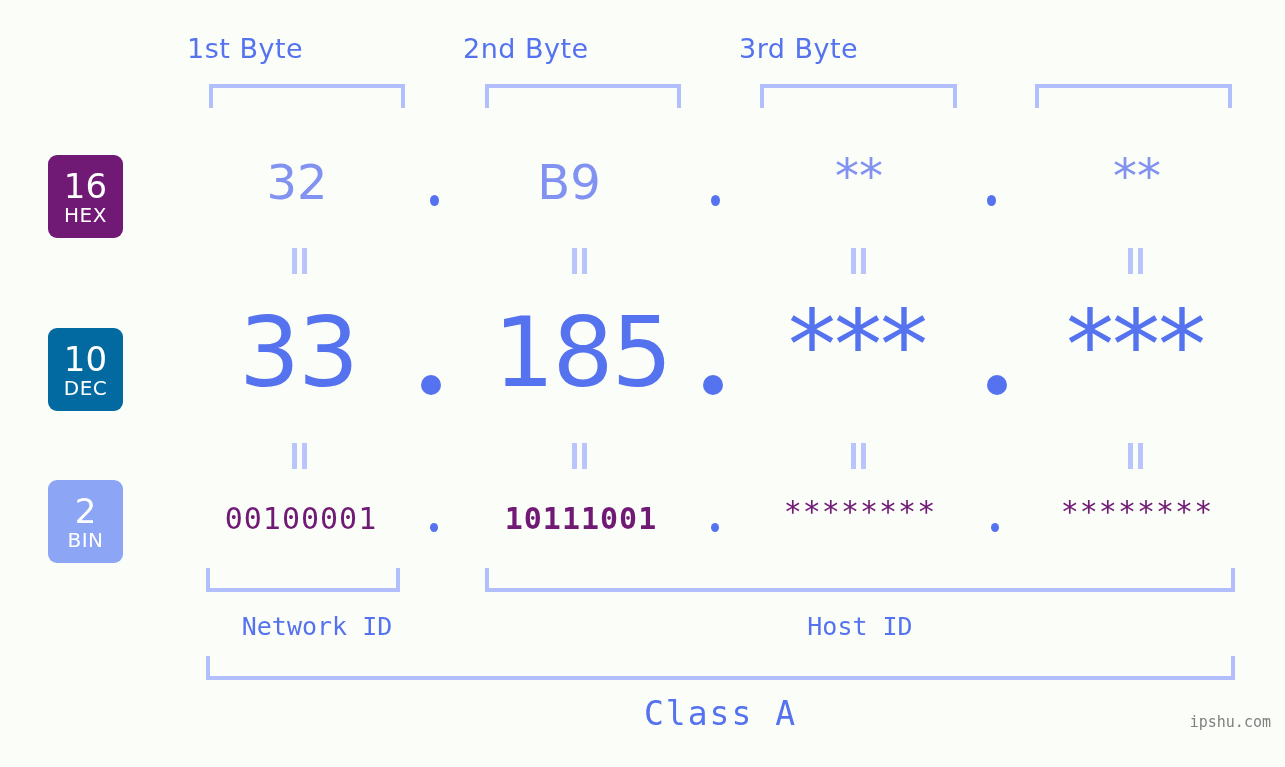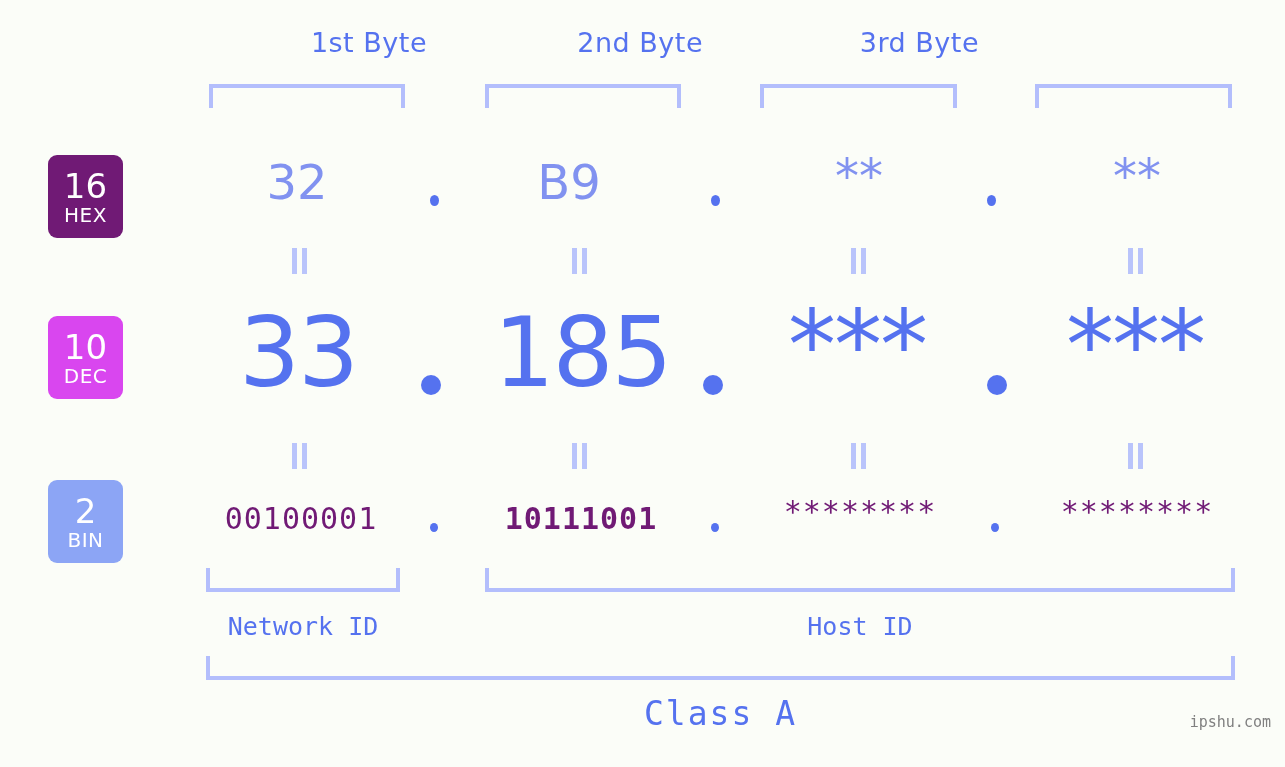--- a/index.html
+++ b/index.html
@@ -20,23 +20,23 @@
     position: absolute;
     inset: 0;
   }
 
   
   .abs { position: absolute; }
 
   
   .byte-head {
     position: absolute;
-    top: 29px;
-    width: 240px;
-    text-align: right;
+    top: 35px;
+    width: 240px;
+    text-align: left;
     font-size: 27px;
     color: #5572ef;
     font-family: "DejaVu Sans", sans-serif;
     letter-spacing: 0.5px;
     line-height: 1;
     white-space: nowrap;
   }
 
   
   .bracket {
@@ -221,21 +221,21 @@
     </div>
   <div class="eq" style="left:850px;  top:248px;">
       <i></i>
       <i></i>
     </div>
   <div class="eq" style="left:1127px; top:248px;">
       <i></i>
       <i></i>
     </div>
 
-  <div class="badge" id="badge-dec" style="top: 316px; background: #d946ef;">
+  <div class="badge" id="badge-dec" style="top: 328px; background: #0369a1;">
     <span class="num">10</span>
     <span class="lbl">DEC</span>
   </div>
 
   <div class="row-dec">
     <div class="val abs" style="left:178px; top:305px;">33</div>
     <div class="val abs" style="left:462px; top:305px;">185</div>
     <div class="val abs" style="left:737px; top:298px;">***</div>
     <div class="val abs" style="left:1015px; top:298px;">***</div>
 
@@ -273,21 +273,21 @@
     <div class="val abs" style="left:1017px; top:497px;">********</div>
 
     <div class="dot bin" style="left:430px; top:523px;"></div>
     <div class="dot bin" style="left:711px; top:523px;"></div>
     <div class="dot bin" style="left:991px; top:523px;"></div>
   </div>
 
   <div class="bracket up" style="left:206px; top:570px; width:194px;"></div>
   <div class="bracket up" style="left:485px; top:570px; width:750px;"></div>
 
-  <div class="zone-label" id="network-id-label" style="left:206px; top:614px; width:194px;">Network ID</div>
+  <div class="zone-label" id="network-id-label" style="left:220px; top:614px; width:194px;">Network ID</div>
   <div class="zone-label" id="host-id-label" style="left:485px; top:614px; width:750px;">Host ID</div>
 
   <div class="bracket up" style="left:206px; top:658px; width:1029px;"></div>
   <div class="zone-label" id="class-label" style="left:206px; top:697px; width:1029px;">Class A</div>
 
   <div id="watermark">ipshu.com</div>
 
 </div>
 
 </body></html>

